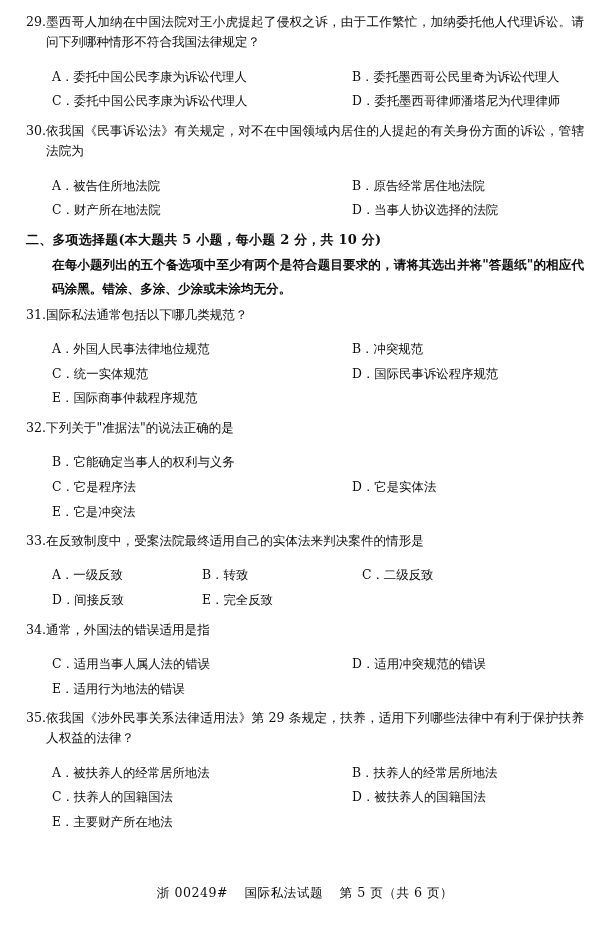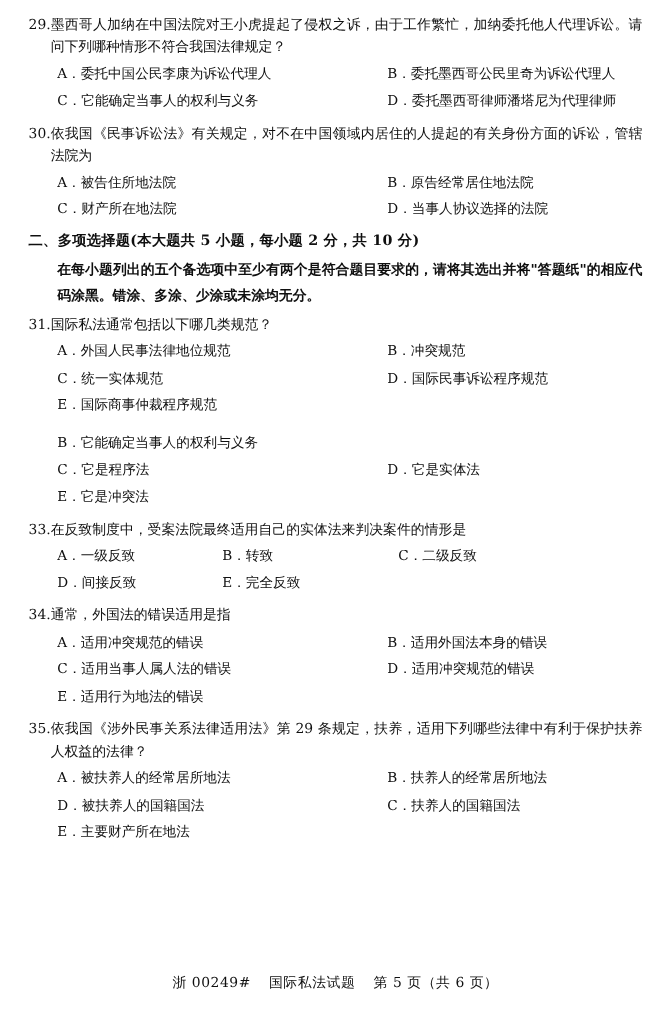--- a/index.html
+++ b/index.html
@@ -34,21 +34,21 @@
     display: flex;
   }
   .stem .num {
     flex: 0 0 auto;
     white-space: nowrap;
   }
   .stem .txt {
     flex: 1 1 auto;
   }
   .opts {
-    margin-top: 2px;
+    margin-top: 12px;
   }
   .optrow {
     display: flex;
     font-size: 12.4px;
     line-height: 1.98;
     padding-left: 26px;
   }
   .optrow .opt {
     white-space: nowrap;
   }
@@ -101,21 +101,21 @@
     <div class="stem">
       <span class="num">29.</span>
       <span class="txt">墨西哥人加纳在中国法院对王小虎提起了侵权之诉，由于工作繁忙，加纳委托他人代理诉讼。请问下列哪种情形不符合我国法律规定？</span>
     </div>
     <div class="opts">
       <div class="optrow cols2">
         <span class="opt">A．委托中国公民李康为诉讼代理人</span>
         <span class="opt">B．委托墨西哥公民里奇为诉讼代理人</span>
       </div>
       <div class="optrow cols2">
-        <span class="opt">C．它能确定当事人的权利与义务</span>
+        <span class="opt">C．委托中国公民李康为诉讼代理人</span>
         <span class="opt">D．委托墨西哥律师潘塔尼为代理律师</span>
       </div>
     </div>
   </div>
 
   <div class="spacer-sm"></div>
 
   <div class="q">
     <div class="stem">
       <span class="num">30.</span>
@@ -152,20 +152,24 @@
         <span class="opt">C．统一实体规范</span>
         <span class="opt">D．国际民事诉讼程序规范</span>
       </div>
       <div class="single">E．国际商事仲裁程序规范</div>
     </div>
   </div>
 
   <div class="spacer-sm"></div>
 
   <div class="q">
+    <div class="stem">
+      <span class="num">32.</span>
+      <span class="txt">下列关于"准据法"的说法正确的是</span>
+    </div>
     <div class="opts">
       <div class="optrow cols2c">
         <span class="opt">B．它能确定当事人的权利与义务</span>
       </div>
       <div class="optrow cols2">
         <span class="opt">C．它是程序法</span>
         <span class="opt">D．它是实体法</span>
       </div>
       <div class="single">E．它是冲突法</div>
     </div>
@@ -193,46 +197,42 @@
 
   <div class="spacer-sm"></div>
 
   <div class="q">
     <div class="stem">
       <span class="num">34.</span>
       <span class="txt">通常，外国法的错误适用是指</span>
     </div>
     <div class="opts">
       <div class="optrow cols2">
-        <span class="opt">A．适用冲突规范的错误</span>
-        <span class="opt">B．适用外国法本身的错误</span>
-      </div>
-      <div class="optrow cols2">
         <span class="opt">C．适用当事人属人法的错误</span>
         <span class="opt">D．适用冲突规范的错误</span>
       </div>
       <div class="single">E．适用行为地法的错误</div>
     </div>
   </div>
 
   <div class="spacer-sm"></div>
 
   <div class="q">
     <div class="stem">
       <span class="num">35.</span>
       <span class="txt">依我国《涉外民事关系法律适用法》第 29 条规定，扶养，适用下列哪些法律中有利于保护扶养人权益的法律？</span>
     </div>
     <div class="opts">
       <div class="optrow cols2">
         <span class="opt">A．被扶养人的经常居所地法</span>
         <span class="opt">B．扶养人的经常居所地法</span>
       </div>
       <div class="optrow cols2">
+        <span class="opt">C．扶养人的国籍国法</span>
         <span class="opt">D．被扶养人的国籍国法</span>
-        <span class="opt">C．扶养人的国籍国法</span>
       </div>
       <div class="single">E．主要财产所在地法</div>
     </div>
   </div>
 
   <div class="footer">
     <span>浙 00249#</span>
     <span>国际私法试题</span>
     <span>第 5 页（共 6 页）</span>
   </div>

